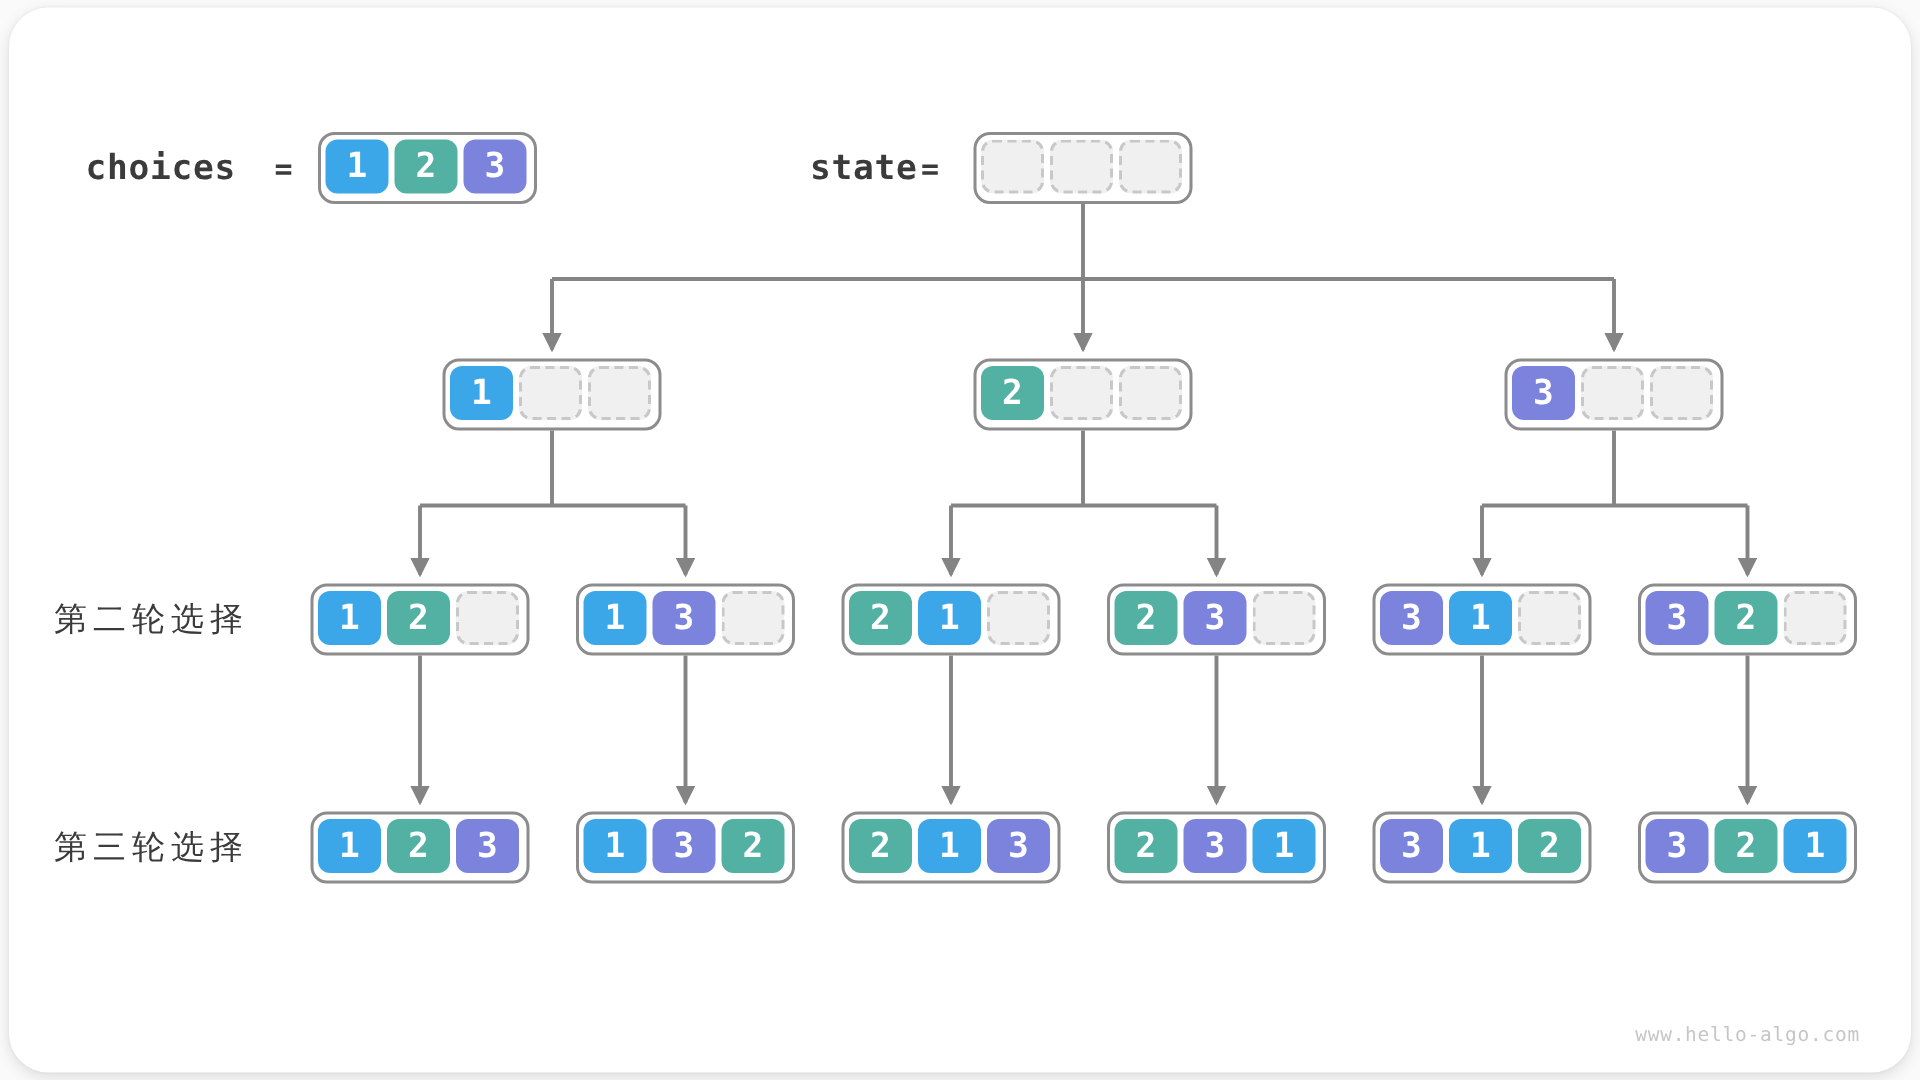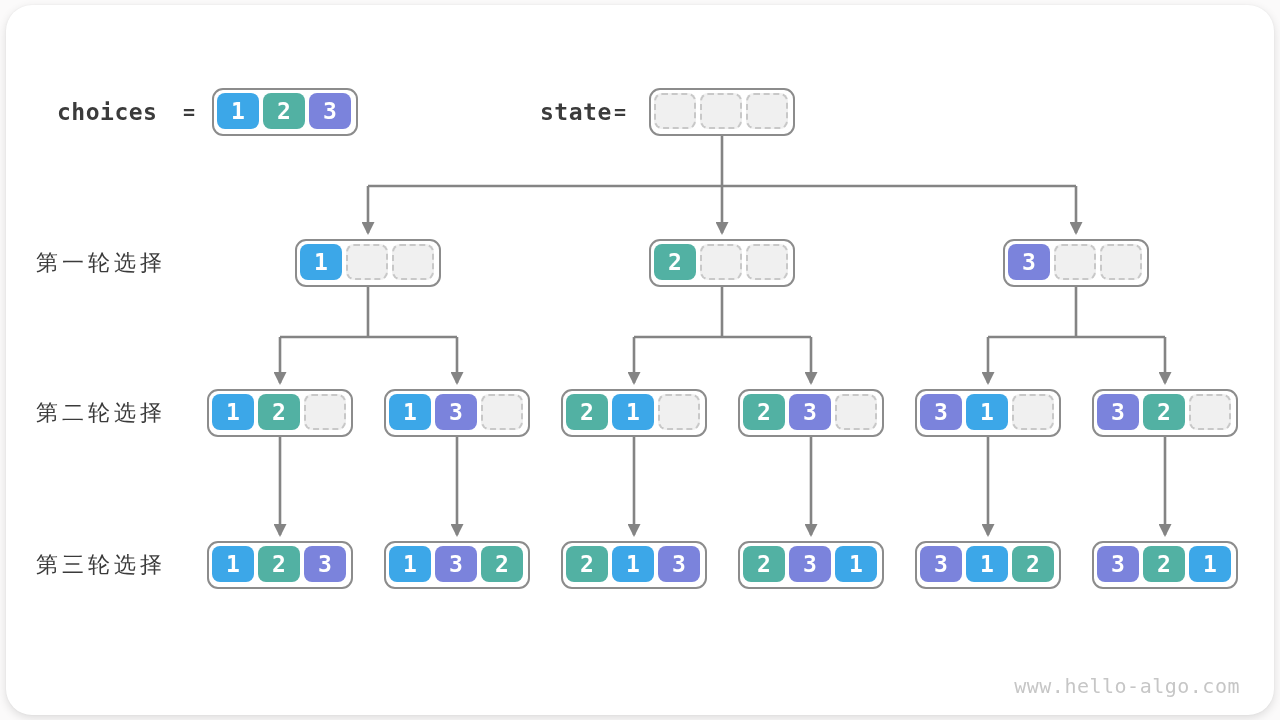--- a/index.html
+++ b/index.html
@@ -42,21 +42,21 @@
   }
   .cell{
     width:42px;height:36px;box-sizing:border-box;border-radius:8px;
     display:flex;align-items:center;justify-content:center;
     font-family:"DejaVu Sans Mono",monospace;font-weight:bold;font-size:23px;
     color:var(--cell-text);flex:0 0 auto;
   }
   .cell.empty{background:var(--empty-fill);border:2px dashed var(--empty-border);}
   .watermark{
     position:absolute;right:40px;bottom:22px;
-    font-family:"DejaVu Sans Mono",monospace;font-size:20px;
+    font-family:"DejaVu Sans Mono",monospace;font-size:13px;
     color:#c6c6c6;letter-spacing:0.5px;
   }
 </style>
 </head>
 <body>
 
 <div class="page">
   <div class="card"></div>
 
   <svg class="connectors" width="1280" height="720" viewBox="0 0 1280 720">
@@ -92,21 +92,20 @@
       </g>
   </svg>
 
   <div class="layer" id="content-layer">
     <span class="code-label" style="left:57px;top:88px;">choices</span>
     <span class="equals" style="left:178px;top:88px;">=</span>
 
     <span class="code-label" style="left:540px;top:88px;">state</span>
     <span class="equals" style="left:609px;top:88px;">=</span>
 
-    <span class="round-label" style="top:239px;">第一轮选择</span>
     <span class="round-label" style="top:389px;">第二轮选择</span>
     <span class="round-label" style="top:541px;">第三轮选择</span>
 
     <div class="watermark">www.hello-algo.com</div>
   <div class="sbox" style="left: 212px; top: 88px;">
         <div class="cell filled" style="background: rgb(60, 167, 232);">1</div>
         <div class="cell filled" style="background: rgb(82, 177, 163);">2</div>
         <div class="cell filled" style="background: rgb(123, 131, 220);">3</div>
       </div>
       <div class="sbox" style="left: 649px; top: 88px;">

